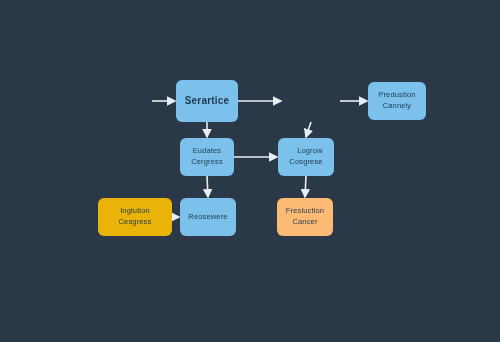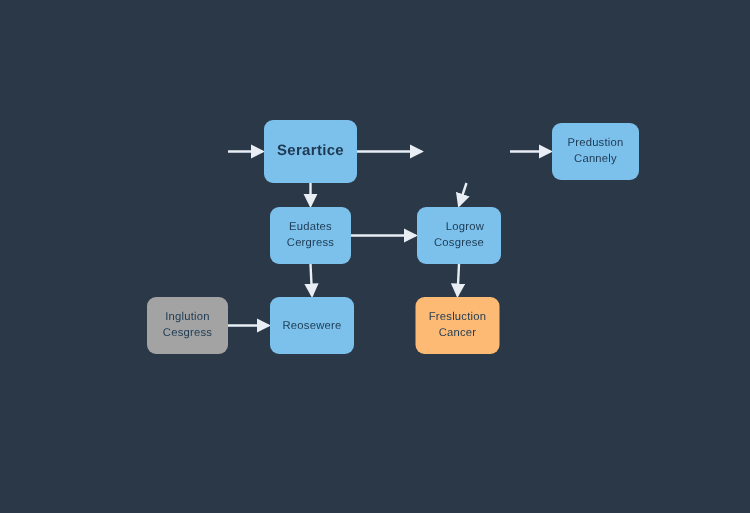--- a/index.html
+++ b/index.html
@@ -57,21 +57,21 @@
 Cannely</span>
     </div>
     <div class="node" style="left: 180px; top: 138px; width: 54px; height: 38px; background: rgb(124, 192, 236); color: rgb(29, 58, 82);">
       <span class="lbl">Eudates
 Cergress</span>
     </div>
     <div class="node" style="left: 278px; top: 138px; width: 56px; height: 38px; background: rgb(124, 192, 236); color: rgb(29, 58, 82); text-align: right;">
       <span class="lbl">Logrow
 Cosgrese</span>
     </div>
-    <div class="node" style="left: 98px; top: 198px; width: 54px; height: 38px; background: #a3a3a3; color: rgb(29, 58, 82);">
+    <div class="node" style="left: 98px; top: 198px; width: 74px; height: 38px; background: #eab308; color: rgb(29, 58, 82);">
       <span class="lbl">Inglution
 Cesgress</span>
     </div>
     <div class="node" style="left: 180px; top: 198px; width: 56px; height: 38px; background: rgb(124, 192, 236); color: rgb(29, 58, 82); align-items: center;">
       <span class="lbl">Reosewere</span>
     </div>
     <div class="node" style="left: 277px; top: 198px; width: 56px; height: 38px; background: #fdba74; color: rgb(29, 58, 82);">
       <span class="lbl">Fresluction
 Cancer</span>
     </div>

